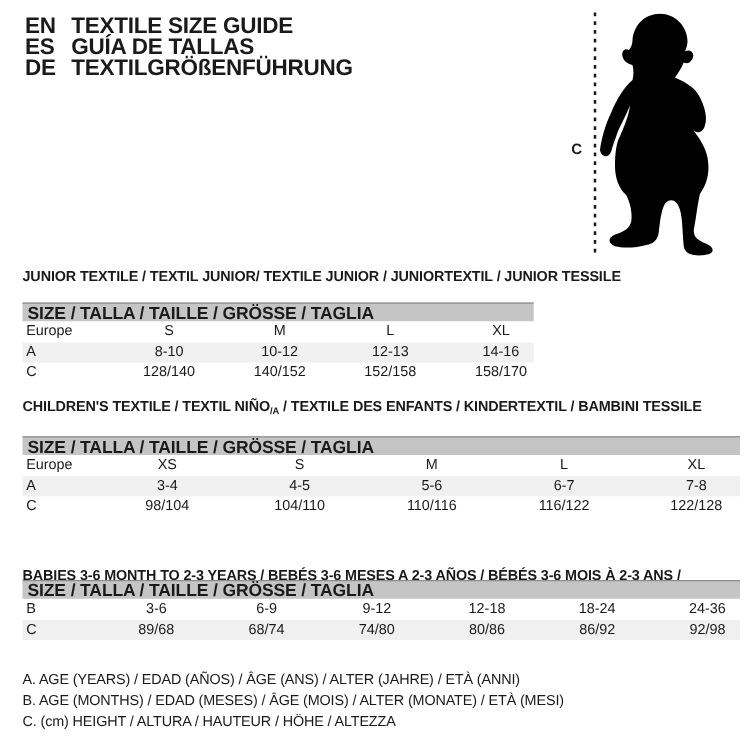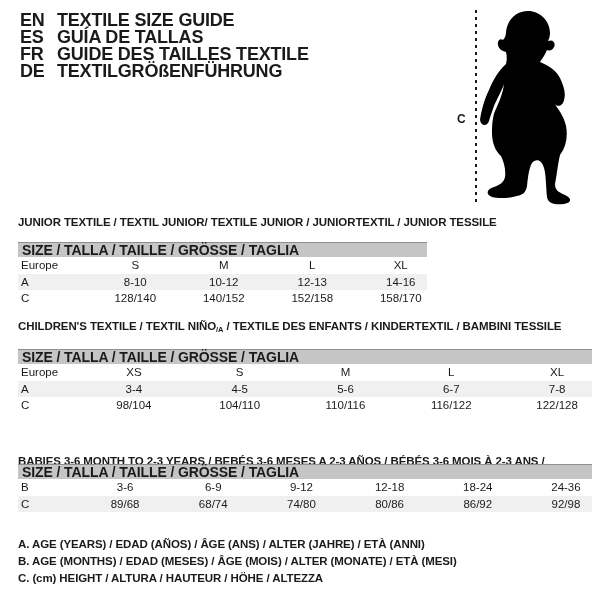--- a/index.html
+++ b/index.html
@@ -40,38 +40,34 @@
           font-weight:bold; font-size:14px; letter-spacing:-0.1px; }
   .trow { height:16.5px; display:flex; align-items:center; font-size:11.5px;gap:36px; }
   .trow.shaded { background:#f0f0f0; }
   .lab { width:55px; padding-left:3px; }
   .lab-sm { width:45px; }
   .cell { flex:1; text-align:center; }
 
   
   .notes { position:absolute; left:18px; top:535px; }
   .note-line { height:17.2px; display:flex; align-items:center;
-               font-weight:bold; font-size:11.5px; letter-spacing:-0.1px;
+               font-weight:normal; font-size:11.5px; letter-spacing:-0.1px;
                white-space:nowrap; }
 </style>
 </head>
 <body>
 
 <div class="langs">
   <div class="lang-row">
     <span class="lang-code">EN</span>
     <span class="lang-label">TEXTILE SIZE GUIDE</span>
   </div>
   <div class="lang-row">
     <span class="lang-code">ES</span>
     <span class="lang-label">GUÍA DE TALLAS</span>
-  </div>
-  <div class="lang-row">
-    <span class="lang-code">FR</span>
-    <span class="lang-label">GUIDE DES TAILLES TEXTILE</span>
   </div>
   <div class="lang-row">
     <span class="lang-code">DE</span>
     <span class="lang-label">TEXTILGRÖßENFÜHRUNG</span>
   </div>
 </div>
 
 <svg class="figure-svg" width="145" height="206" viewBox="0 0 145 206">
   <line x1="27" y1="6" x2="27" y2="200" stroke="#1a1a1a" stroke-width="2" stroke-dasharray="3 4"></line>
   <text x="8" y="119" font-size="12" font-weight="bold" fill="#1a1a1a">C</text>

